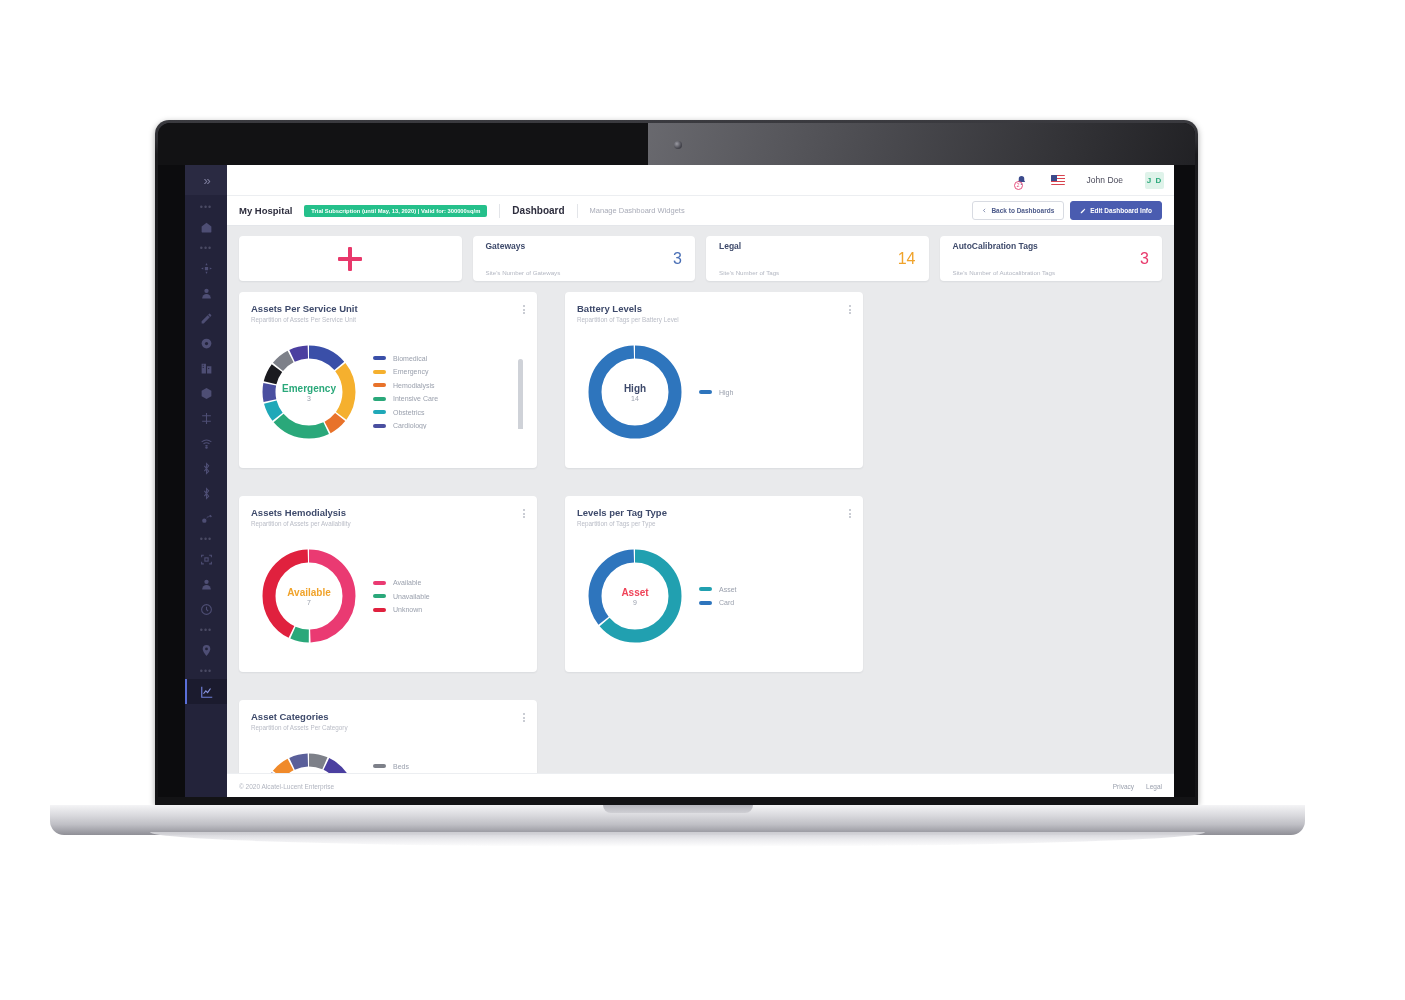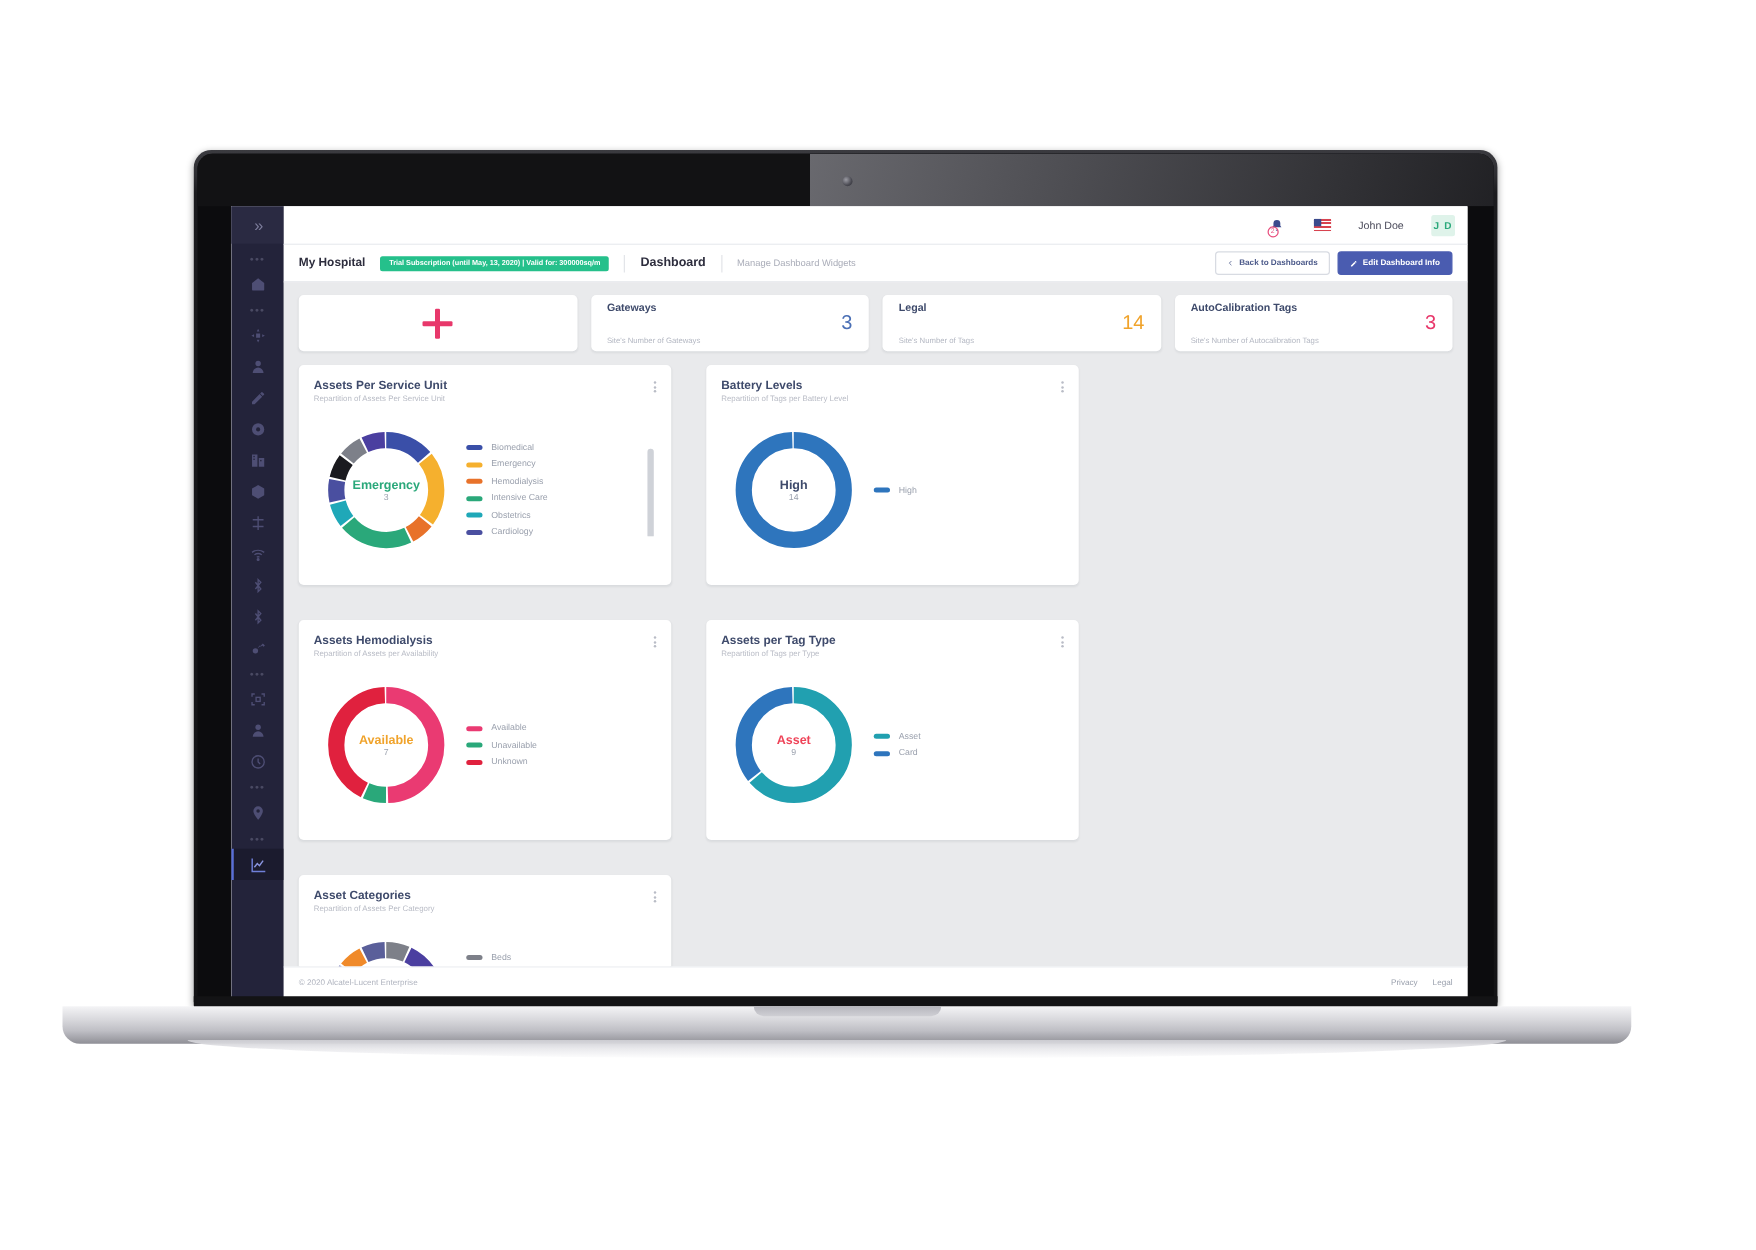--- a/index.html
+++ b/index.html
@@ -531,21 +531,21 @@
                         <div class="legend-item">
                           <span class="legend-swatch" style="background: rgb(224, 33, 62);"></span>
                           <span class="legend-text">Unknown</span>
                         </div>
                       </div>
                     </div>
                   </div>
                   <div class="card">
                     <div class="card-head">
                       <div>
-                        <div class="card-title">Assets per Tag Type</div>
+                        <div class="card-title">Levels per Tag Type</div>
                         <div class="card-sub">Repartition of Tags per Type</div>
                       </div>
                       <div class="kebab">
                         <i></i>
                         <i></i>
                         <i></i>
                       </div>
                     </div>
                     <div class="card-body">
                       <div class="donut-wrap">

